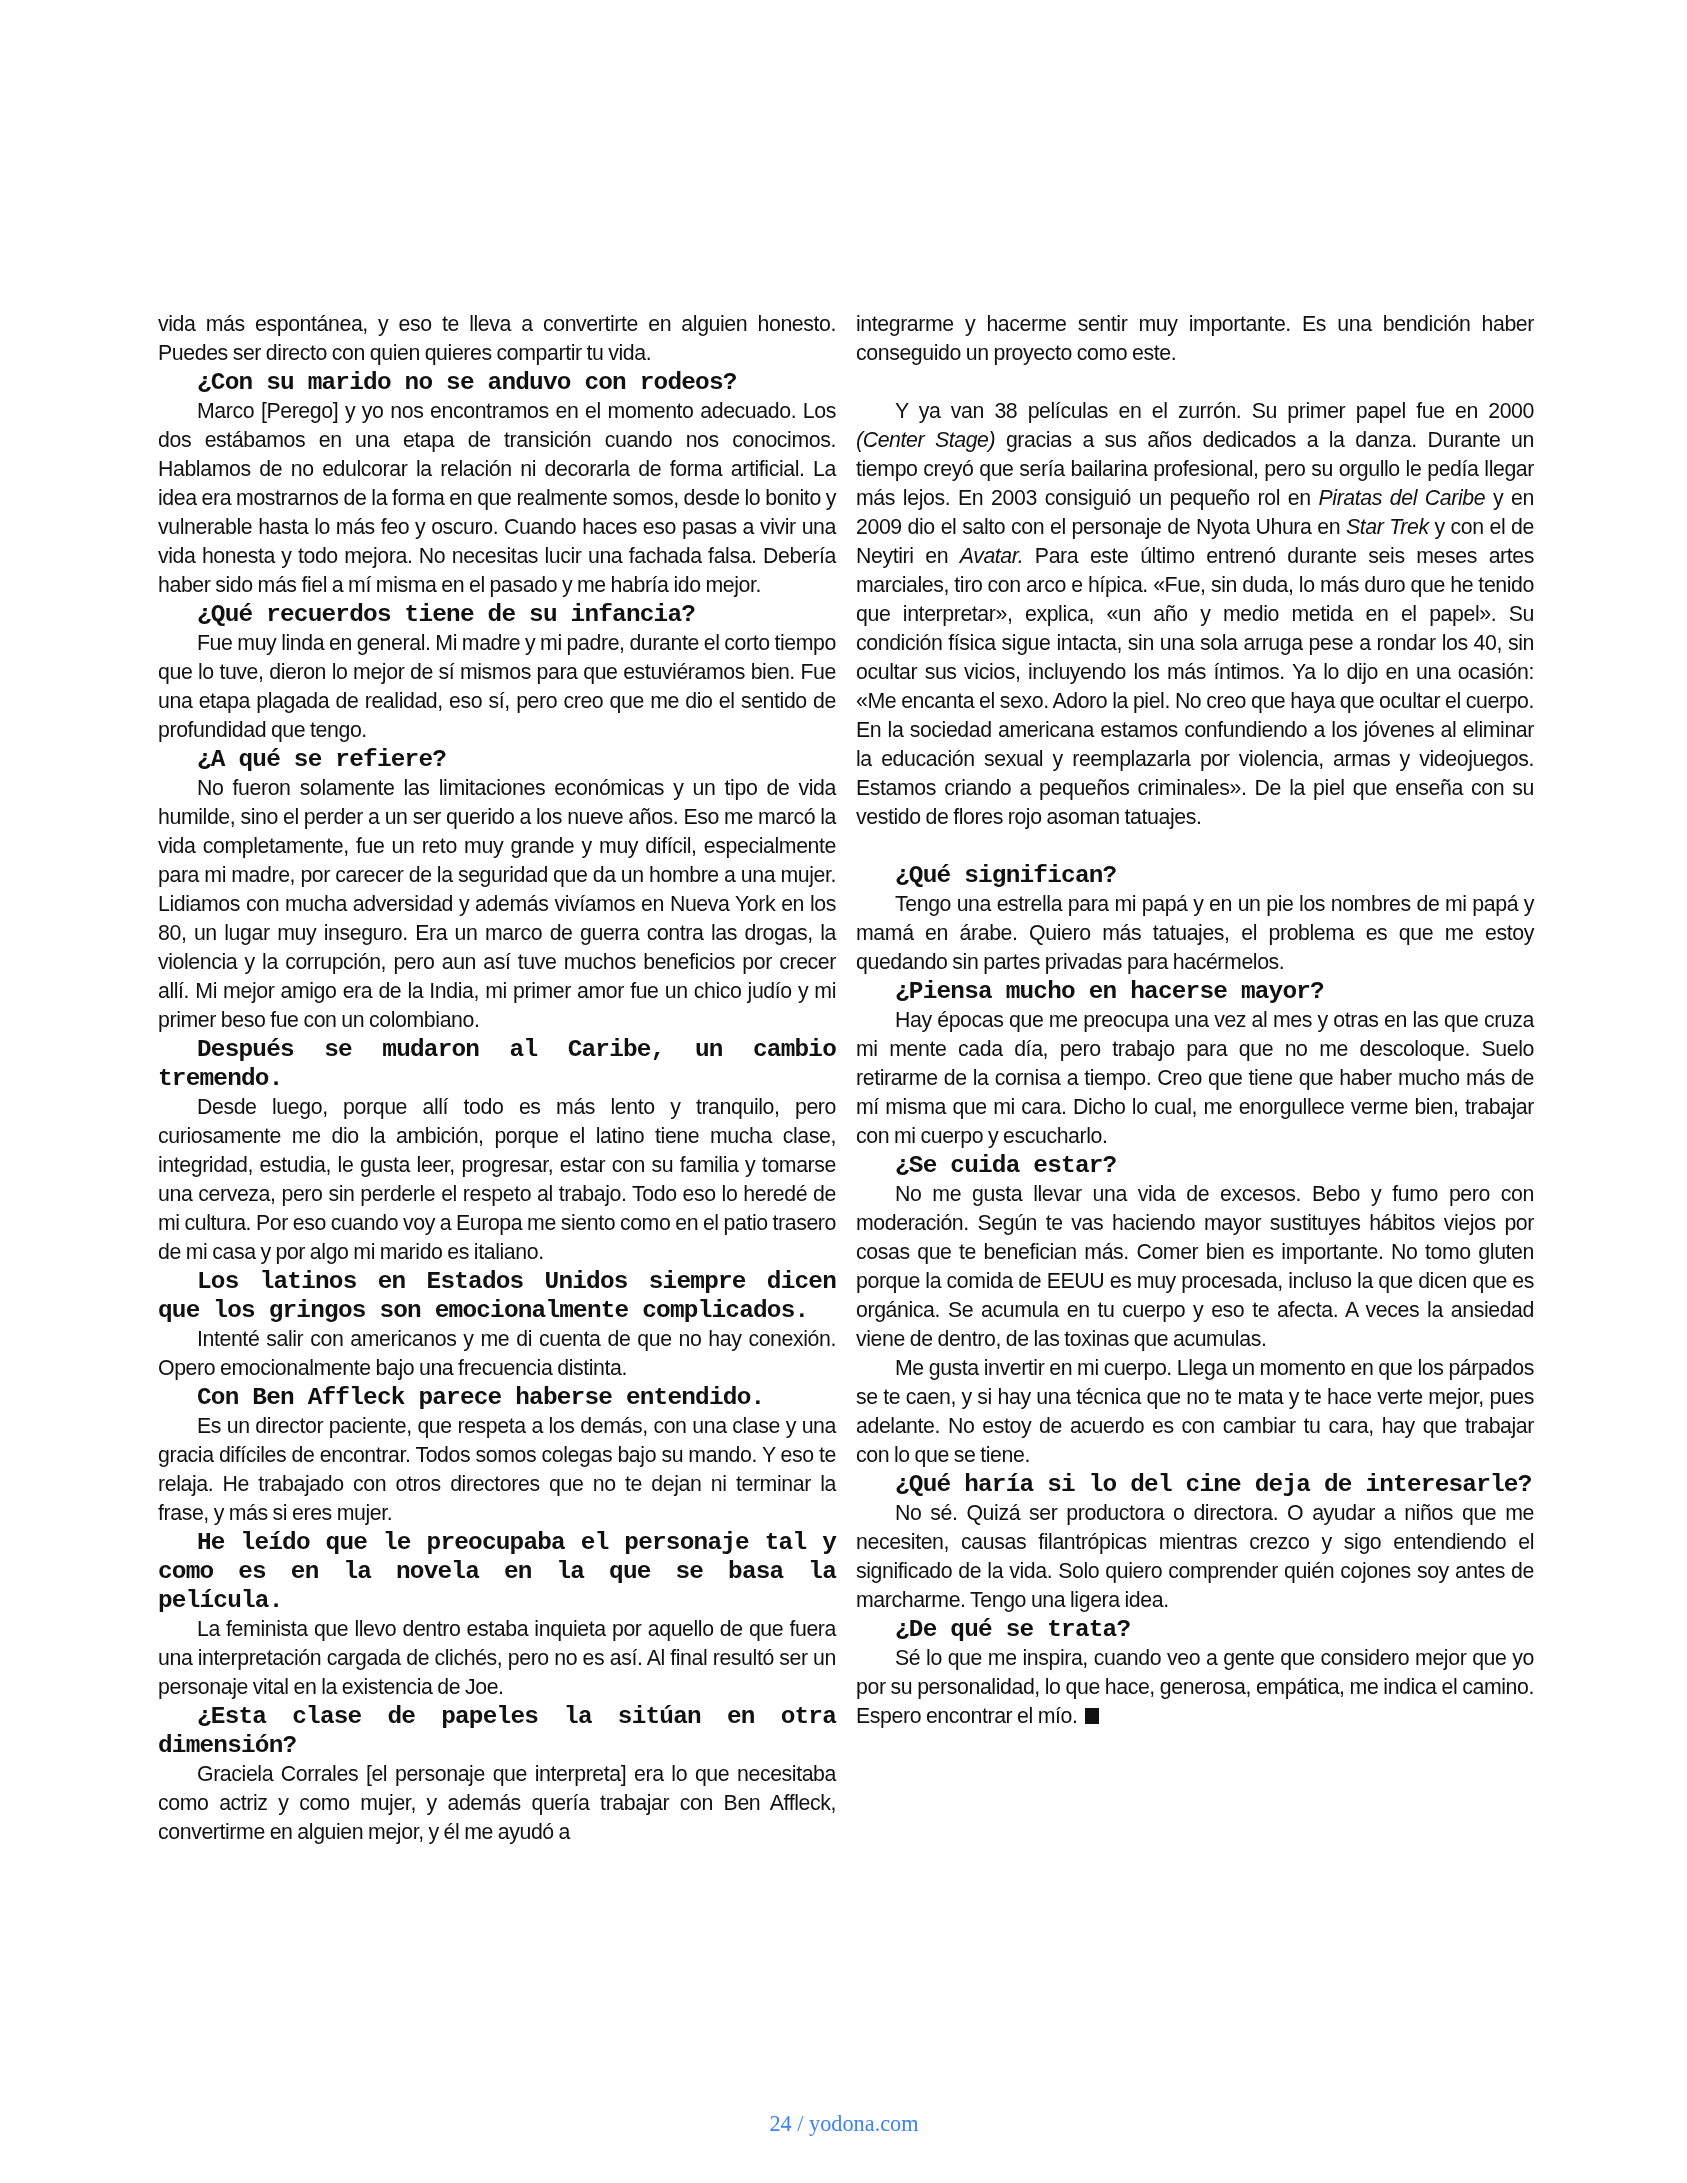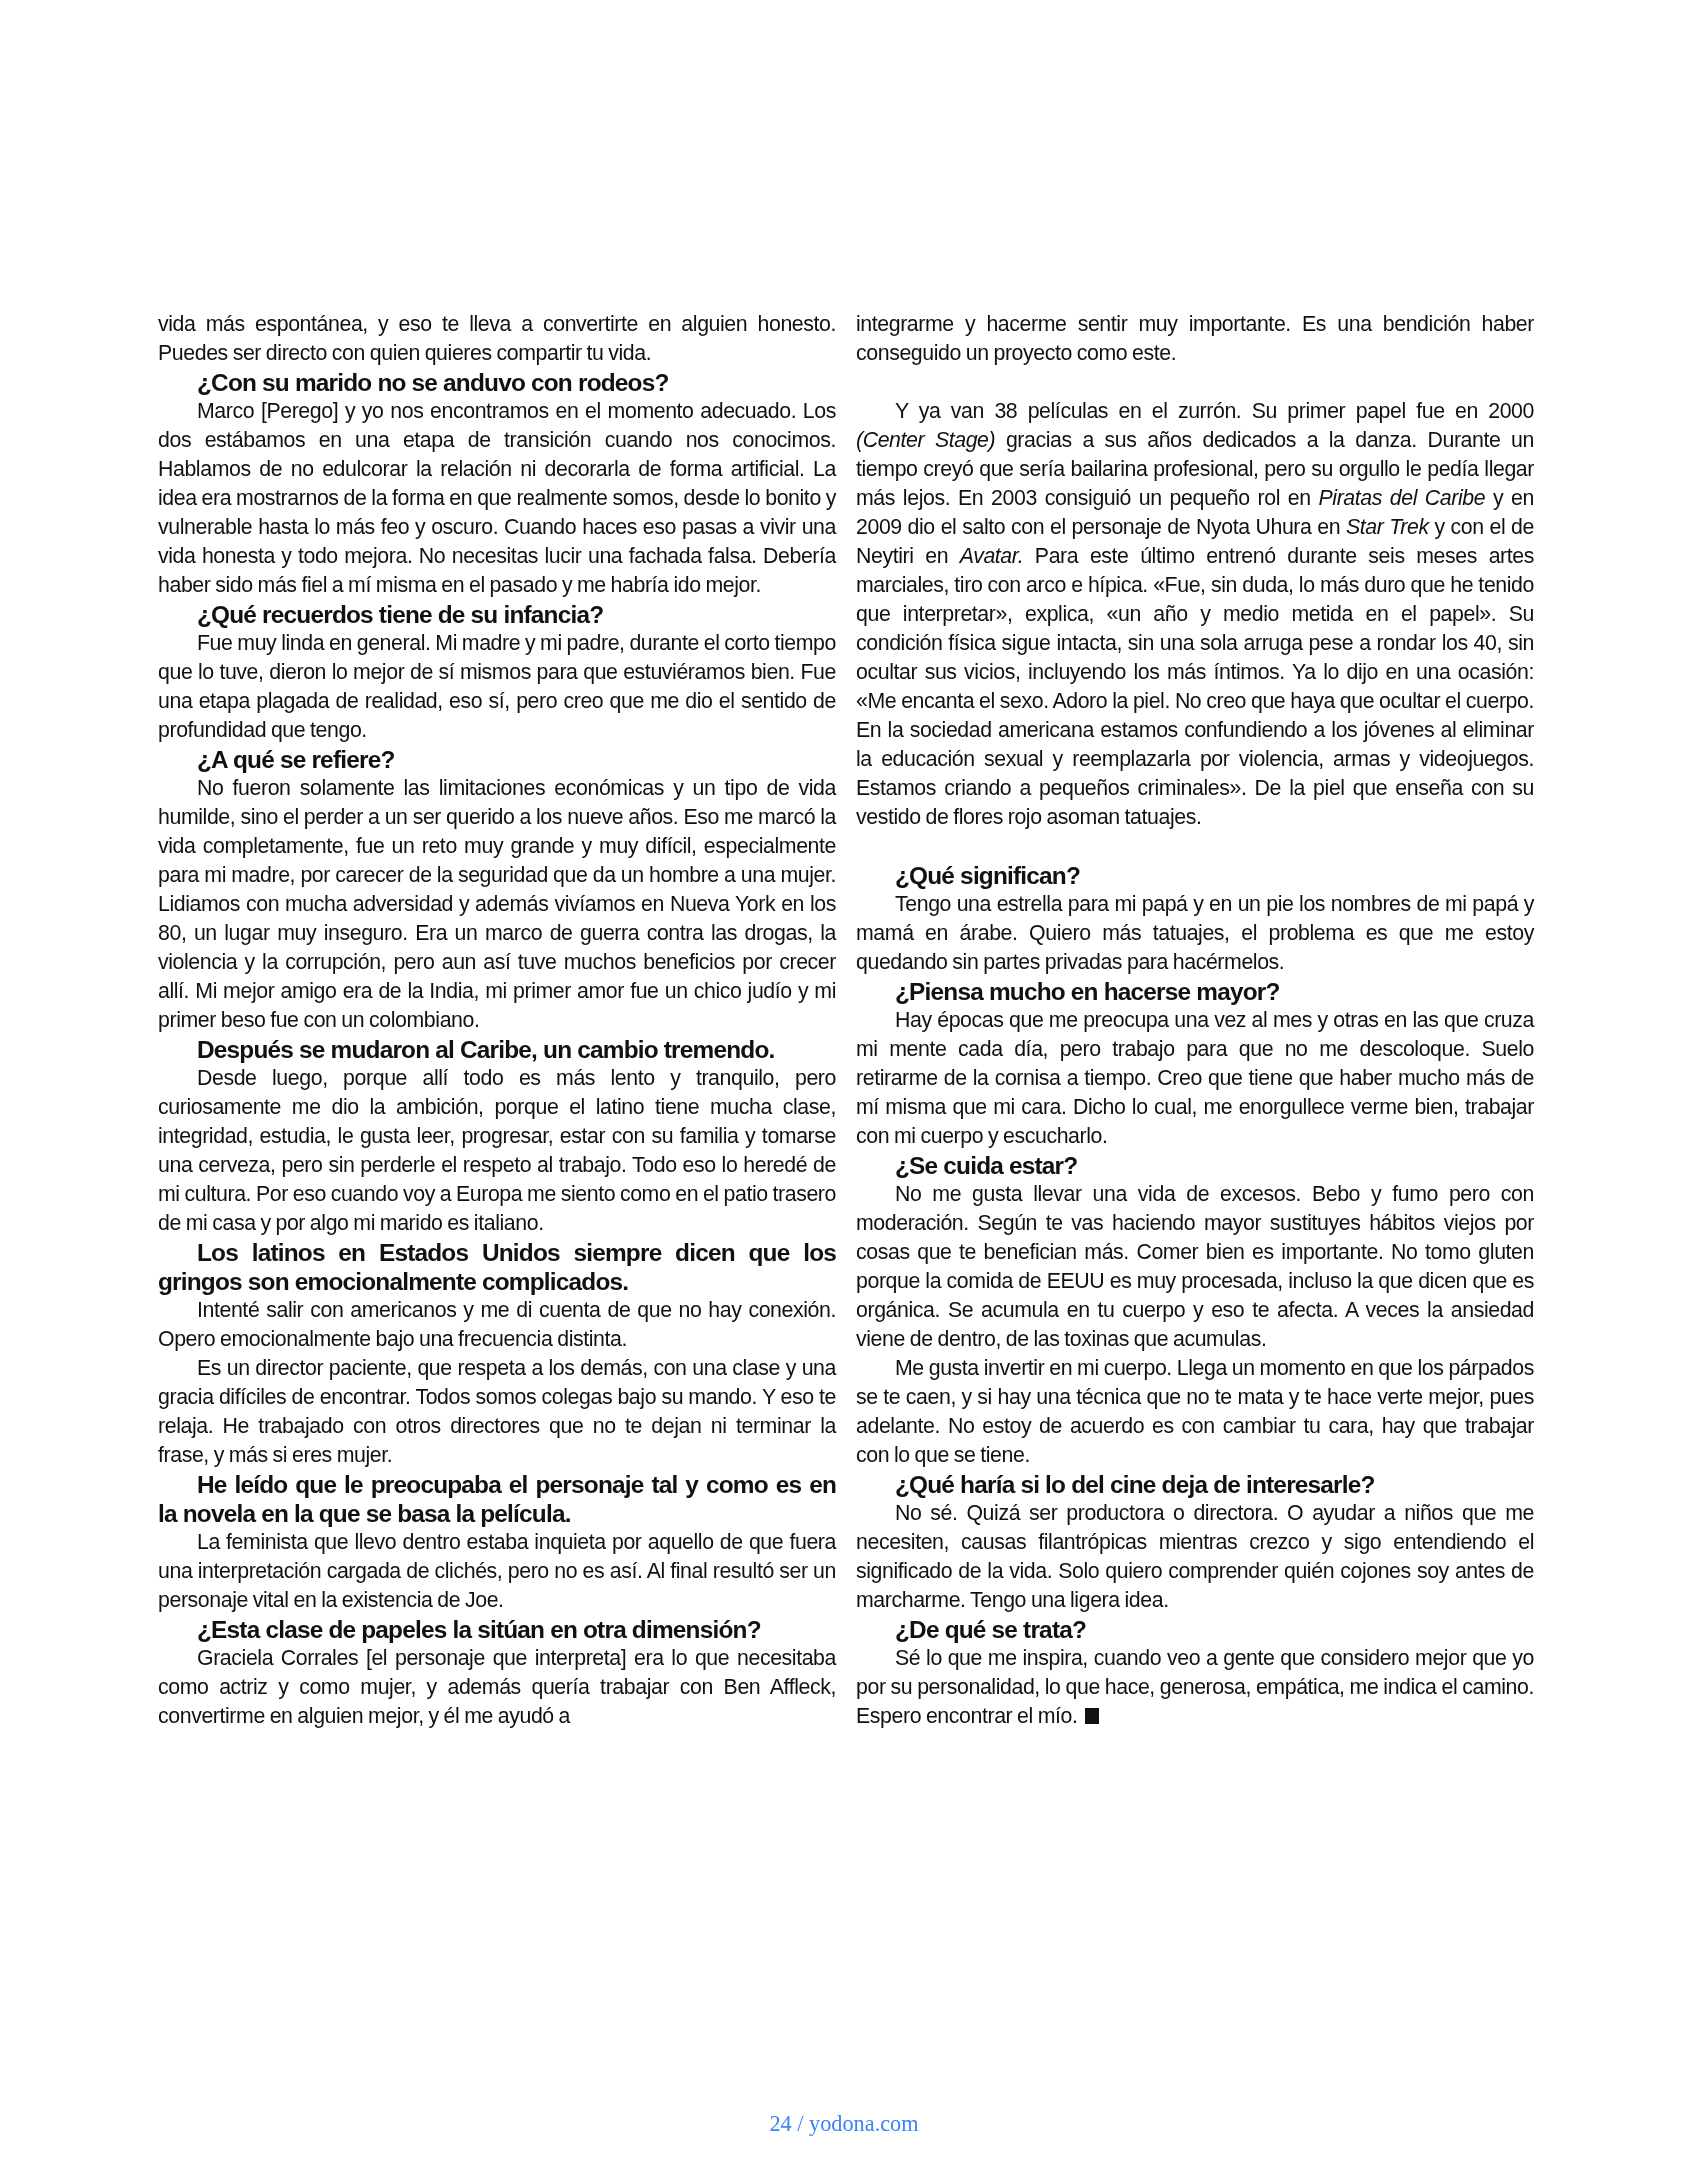--- a/index.html
+++ b/index.html
@@ -16,21 +16,21 @@
   .p {
     font-family: "Liberation Sans", sans-serif;
     font-size: 21.3px;
     line-height: 29px;
     letter-spacing: -0.4px;
     word-spacing: -0.7px;
     font-stretch: condensed;
   }
   .p.indent { text-indent: 39px; }
   .q {
-    font-family: Liberation Sans, sans-serif;
+    font-family: Liberation Mono, monospace;
     font-weight: bold;
     font-size: 24.4px;
     line-height: 29px;
     letter-spacing: -0.8px;
     text-indent: 39px;
   }
   .spacer { height: 29px; }
   .spacer-lg { height: 29px; }
   em { font-style: italic; }
   .end-mark {
@@ -60,20 +60,21 @@
       <p class="q">¿Con su marido no se anduvo con rodeos?</p>
       <p class="p indent">Marco [Perego] y yo nos encontramos en el momento adecuado. Los dos estábamos en una etapa de transición cuando nos conocimos. Hablamos de no edulcorar la relación ni decorarla de forma artificial. La idea era mostrarnos de la forma en que realmente somos, desde lo bonito y vulnerable hasta lo más feo y oscuro. Cuando haces eso pasas a vivir una vida honesta y todo mejora. No necesitas lucir una fachada falsa. Debería haber sido más fiel a mí misma en el pasado y me habría ido mejor.</p>
       <p class="q">¿Qué recuerdos tiene de su infancia?</p>
       <p class="p indent">Fue muy linda en general. Mi madre y mi padre, durante el corto tiempo que lo tuve, dieron lo mejor de sí mismos para que estuviéramos bien. Fue una etapa plagada de realidad, eso sí, pero creo que me dio el sentido de profundidad que tengo.</p>
       <p class="q">¿A qué se refiere?</p>
       <p class="p indent">No fueron solamente las limitaciones económicas y un tipo de vida humilde, sino el perder a un ser querido a los nueve años. Eso me marcó la vida completamente, fue un reto muy grande y muy difícil, especialmente para mi madre, por carecer de la seguridad que da un hombre a una mujer. Lidiamos con mucha adversidad y además vivíamos en Nueva York en los 80, un lugar muy inseguro. Era un marco de guerra contra las drogas, la violencia y la corrupción, pero aun así tuve muchos beneficios por crecer allí. Mi mejor amigo era de la India, mi primer amor fue un chico judío y mi primer beso fue con un colombiano.</p>
       <p class="q">Después se mudaron al Caribe, un cambio tremendo.</p>
       <p class="p indent">Desde luego, porque allí todo es más lento y tranquilo, pero curiosamente me dio la ambición, porque el latino tiene mucha clase, integridad, estudia, le gusta leer, progresar, estar con su familia y tomarse una cerveza, pero sin perderle el respeto al trabajo. Todo eso lo heredé de mi cultura. Por eso cuando voy a Europa me siento como en el patio trasero de mi casa y por algo mi marido es italiano.</p>
       <p class="q">Los latinos en Estados Unidos siempre dicen que los gringos son emocionalmente complicados.</p>
       <p class="p indent">Intenté salir con americanos y me di cuenta de que no hay conexión. Opero emocionalmente bajo una frecuencia distinta.</p>
+      <p class="q">Con Ben Affleck parece haberse entendido.</p>
       <p class="p indent">Es un director paciente, que respeta a los demás, con una clase y una gracia difíciles de encontrar. Todos somos colegas bajo su mando. Y eso te relaja. He trabajado con otros directores que no te dejan ni terminar la frase, y más si eres mujer.</p>
       <p class="q">He leído que le preocupaba el personaje tal y como es en la novela en la que se basa la película.</p>
       <p class="p indent">La feminista que llevo dentro estaba inquieta por aquello de que fuera una interpretación cargada de clichés, pero no es así. Al final resultó ser un personaje vital en la existencia de Joe.</p>
       <p class="q">¿Esta clase de papeles la sitúan en otra dimensión?</p>
       <p class="p indent">Graciela Corrales [el personaje que interpreta] era lo que necesitaba como actriz y como mujer, y además quería trabajar con Ben Affleck, convertirme en alguien mejor, y él me ayudó a</p>
     </div>
 
   <div class="col col-right" id="col-right">
     <p class="p">integrarme y hacerme sentir muy importante. Es una bendición haber conseguido un proyecto como este.</p>
     <div class="spacer"></div>

